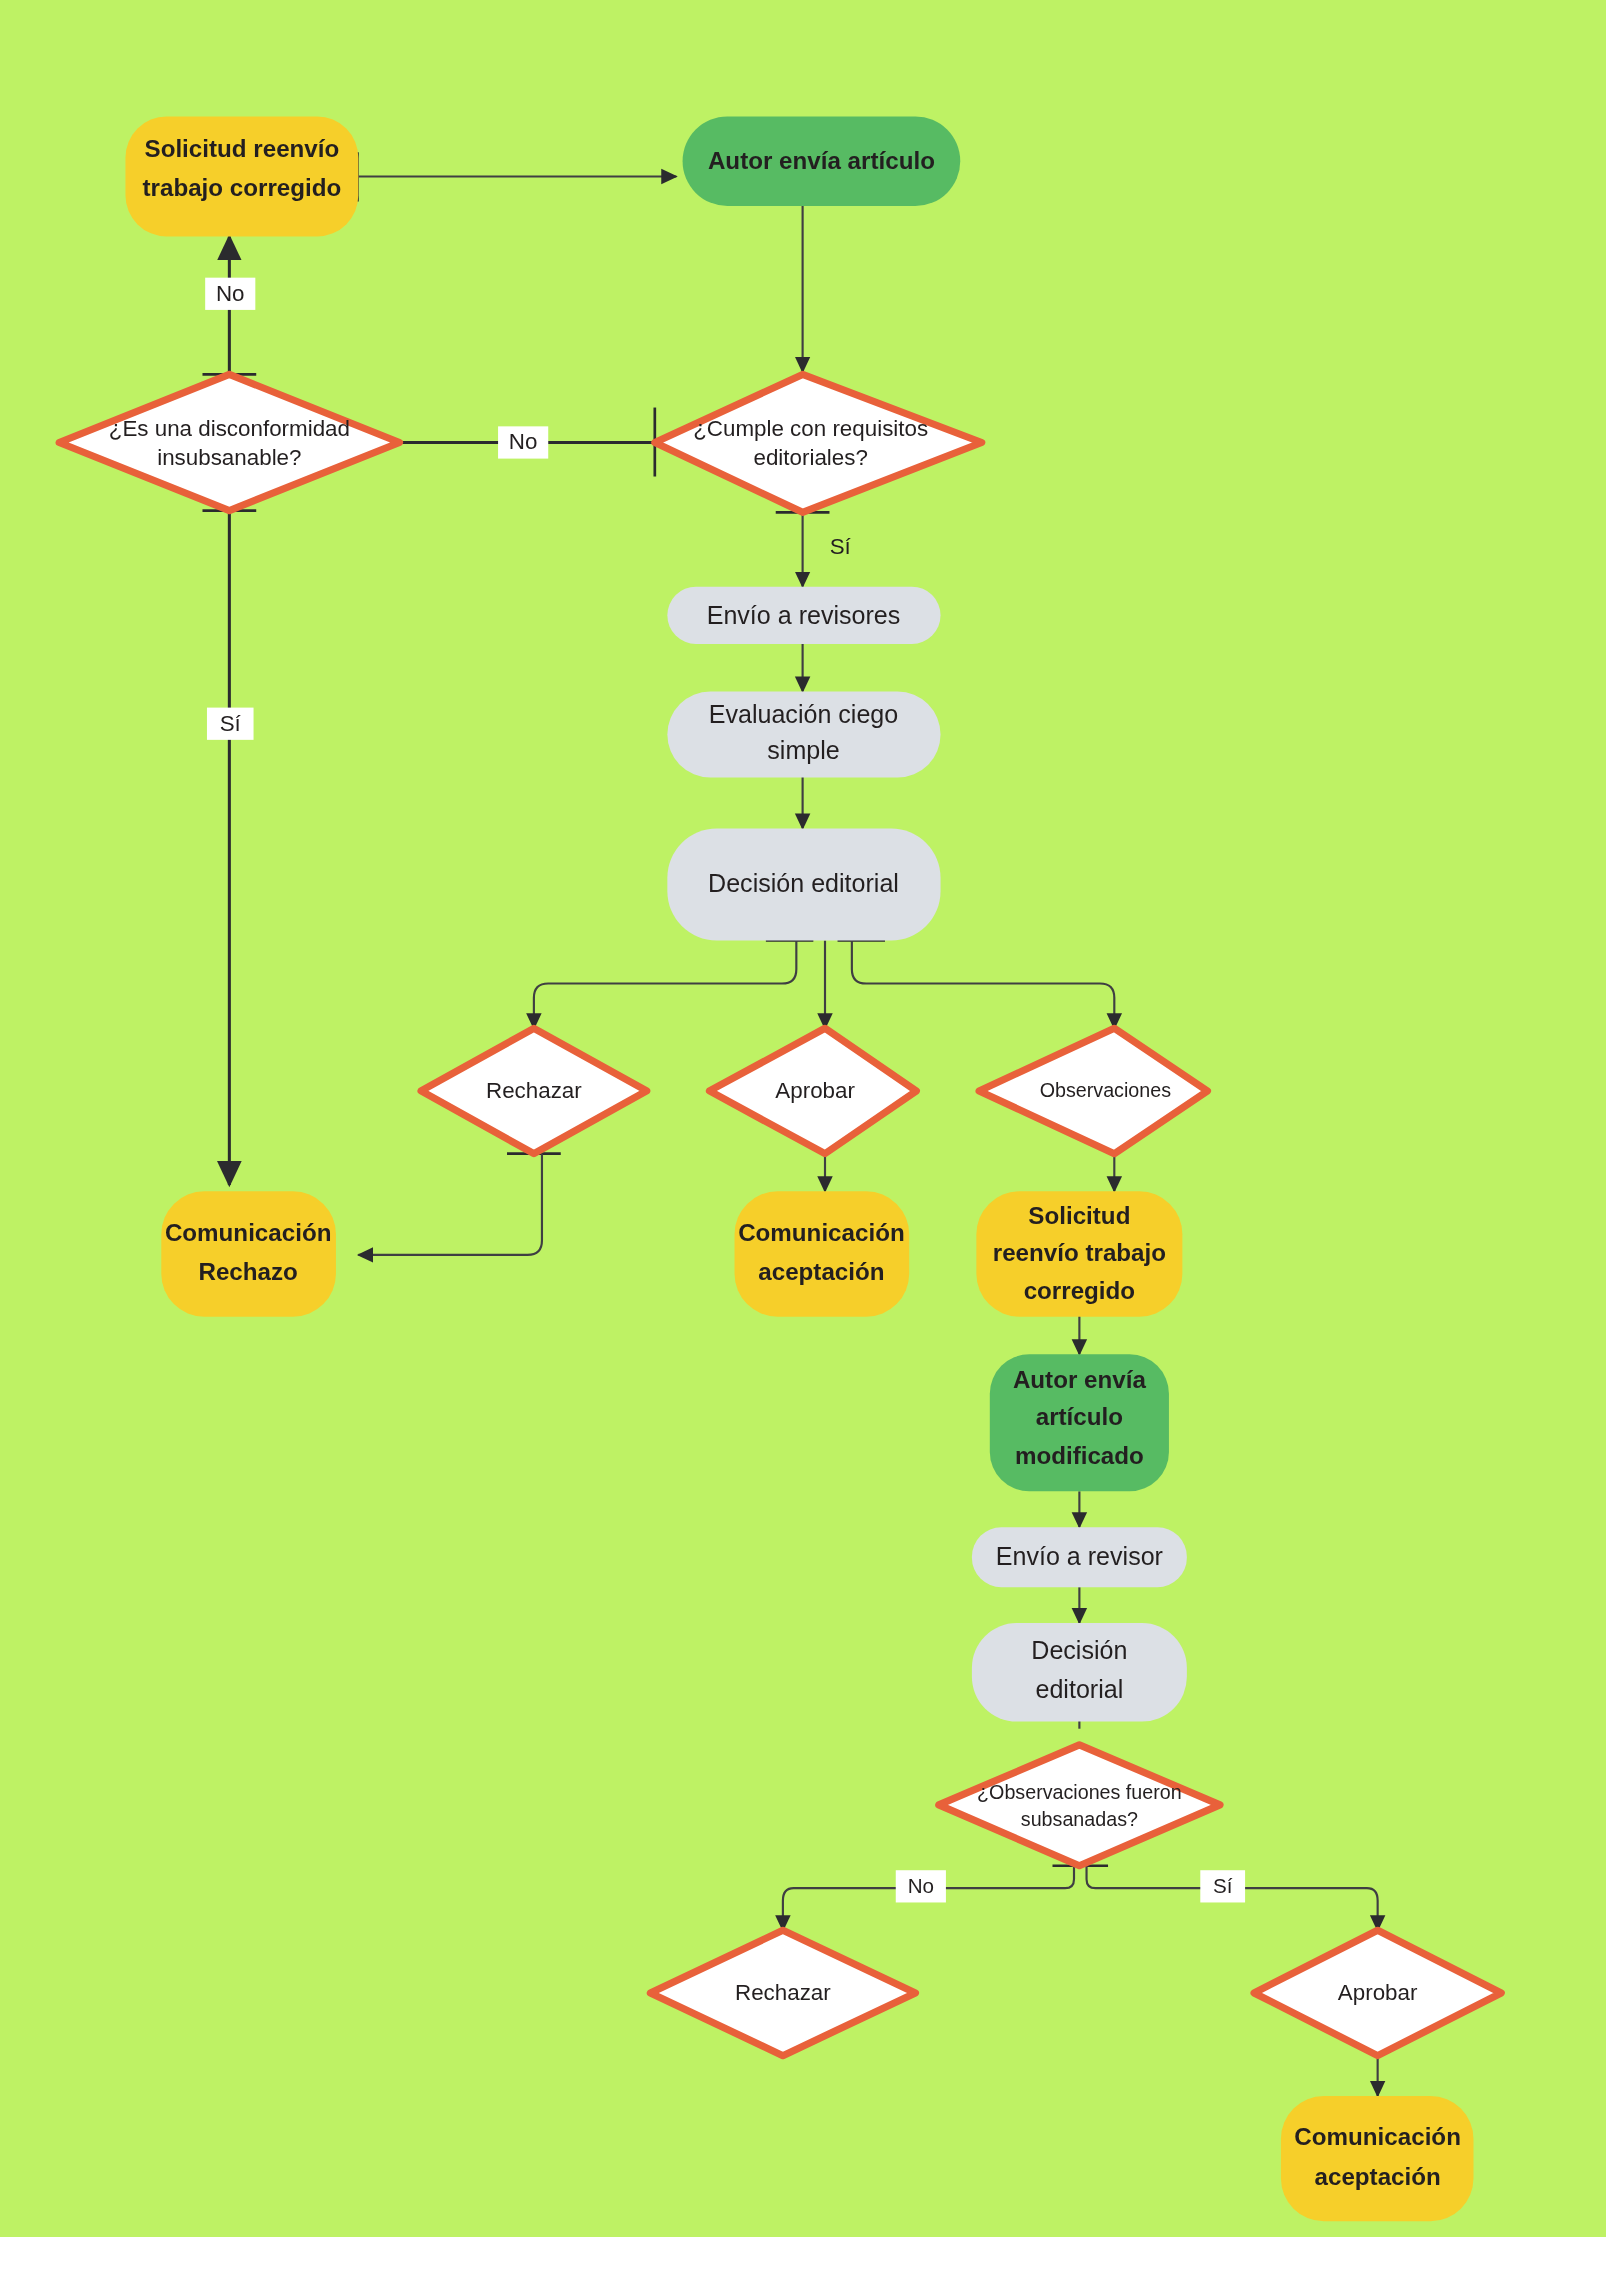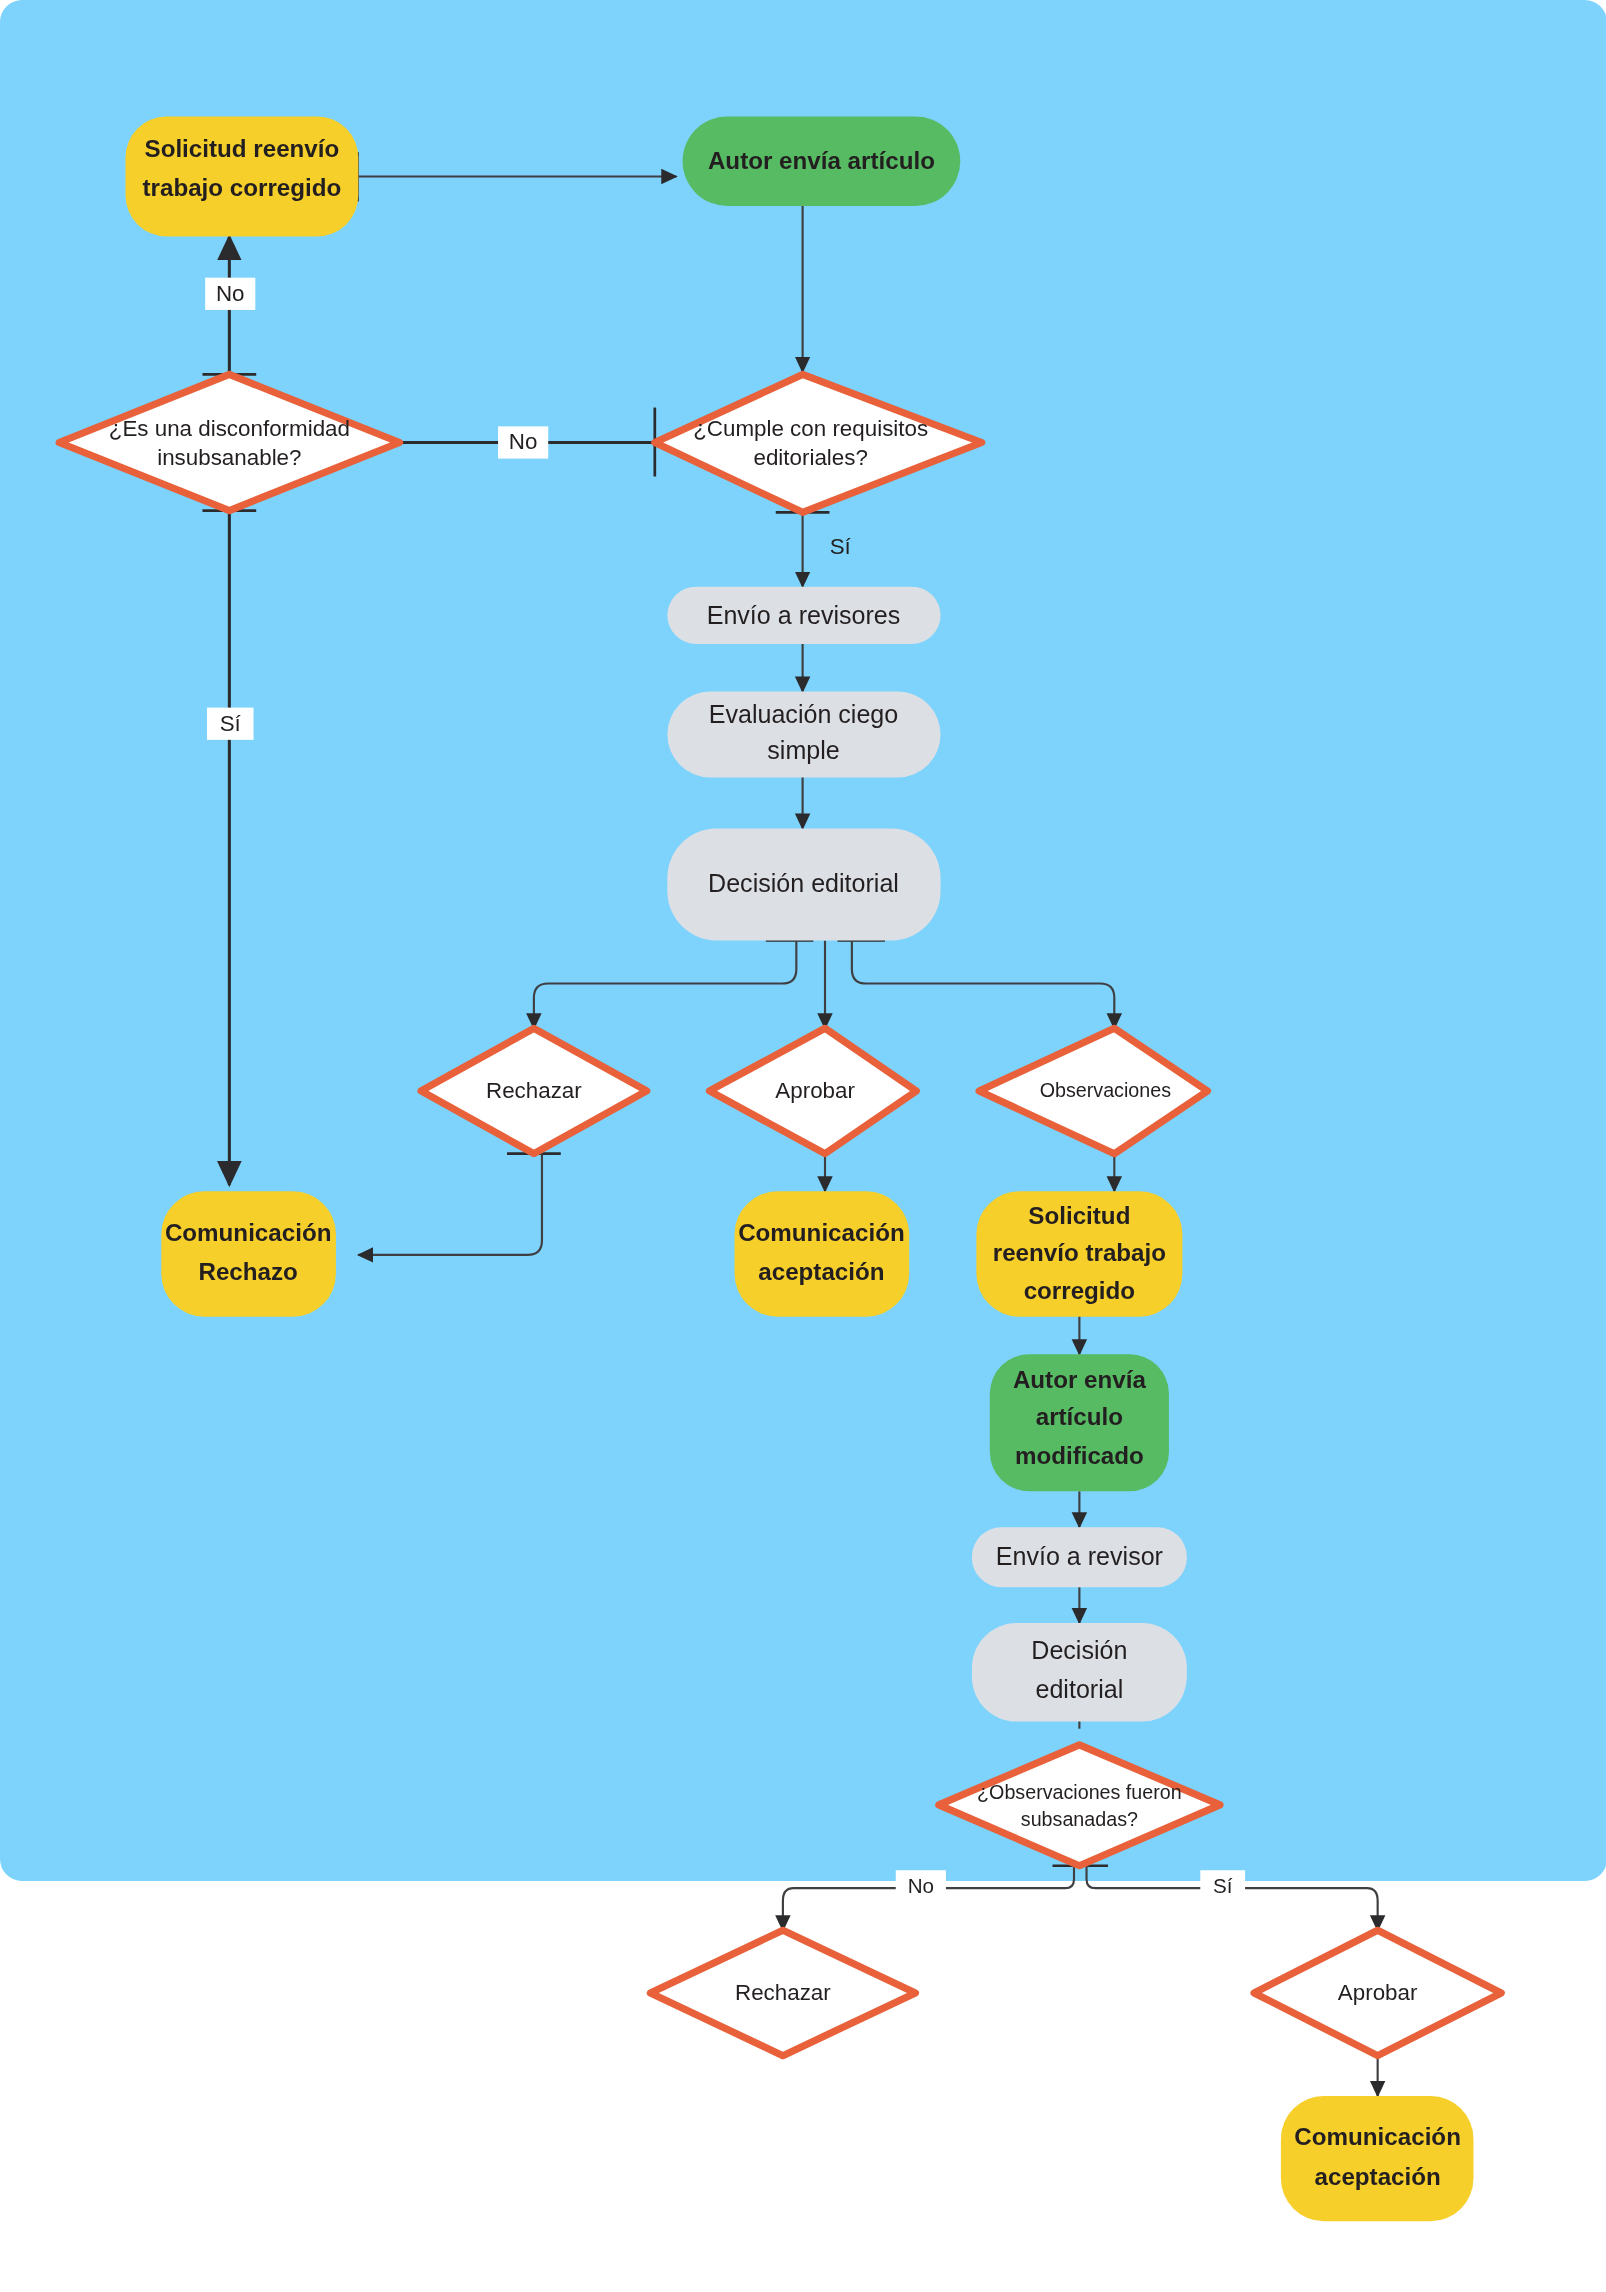--- a/index.html
+++ b/index.html
@@ -1,20 +1,20 @@
 <!DOCTYPE html>
 <html style="font-size:14.3px"><head>
 <meta charset="utf-8">
 <style>
   html,body{margin:0;padding:0;background:#ffffff;}
   body{
     font-family:"Liberation Sans","DejaVu Sans",sans-serif;
     width:1607px;height:2293px;overflow:hidden;
   }
-  #flow-root{position:relative;width:1607px;height:1881px;background:#7dd3fc;border-radius:22px;}
+  #flow-root{position:relative;width:1607px;height:2237px;background:#bef264;}
   svg#flow-svg{display:block;width:1607px;height:2293px;}
   .node-label{
     font-family:"Liberation Sans","DejaVu Sans",sans-serif;
     fill:#231f20;
     text-anchor:middle;
     dominant-baseline:middle;
   }
   .terminal-label{font-weight:bold;font-size:27px;}
   .process-label{font-weight:normal;font-size:28px;}
   .decision-label{font-weight:normal;font-size:25px;}

